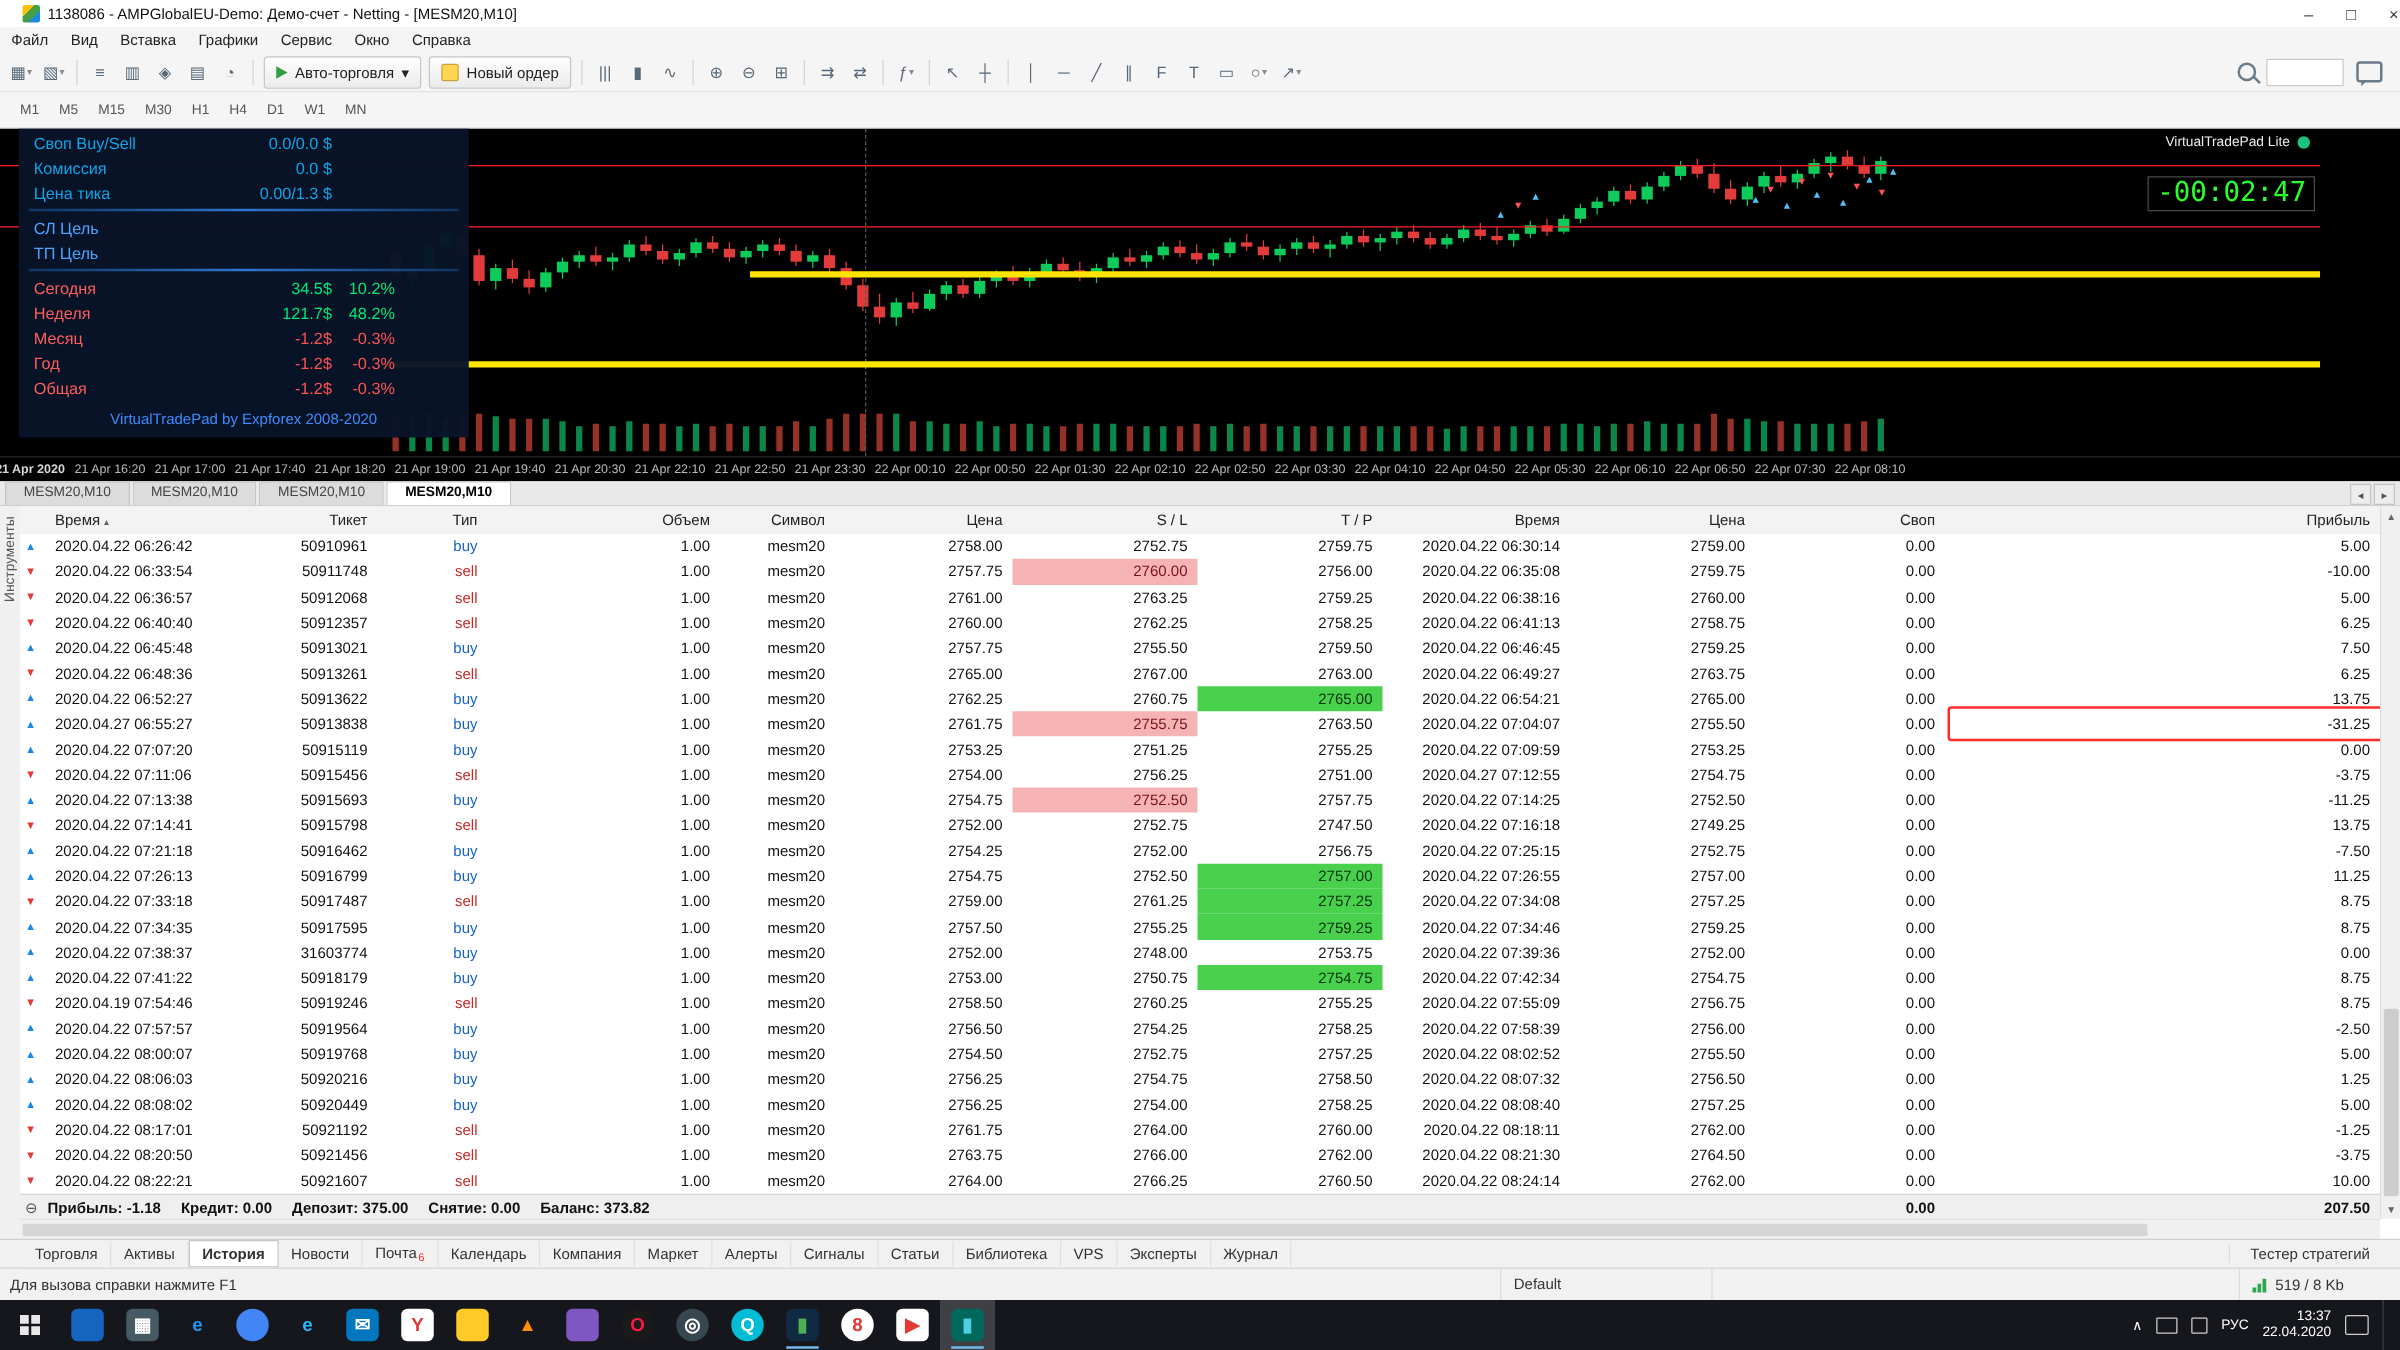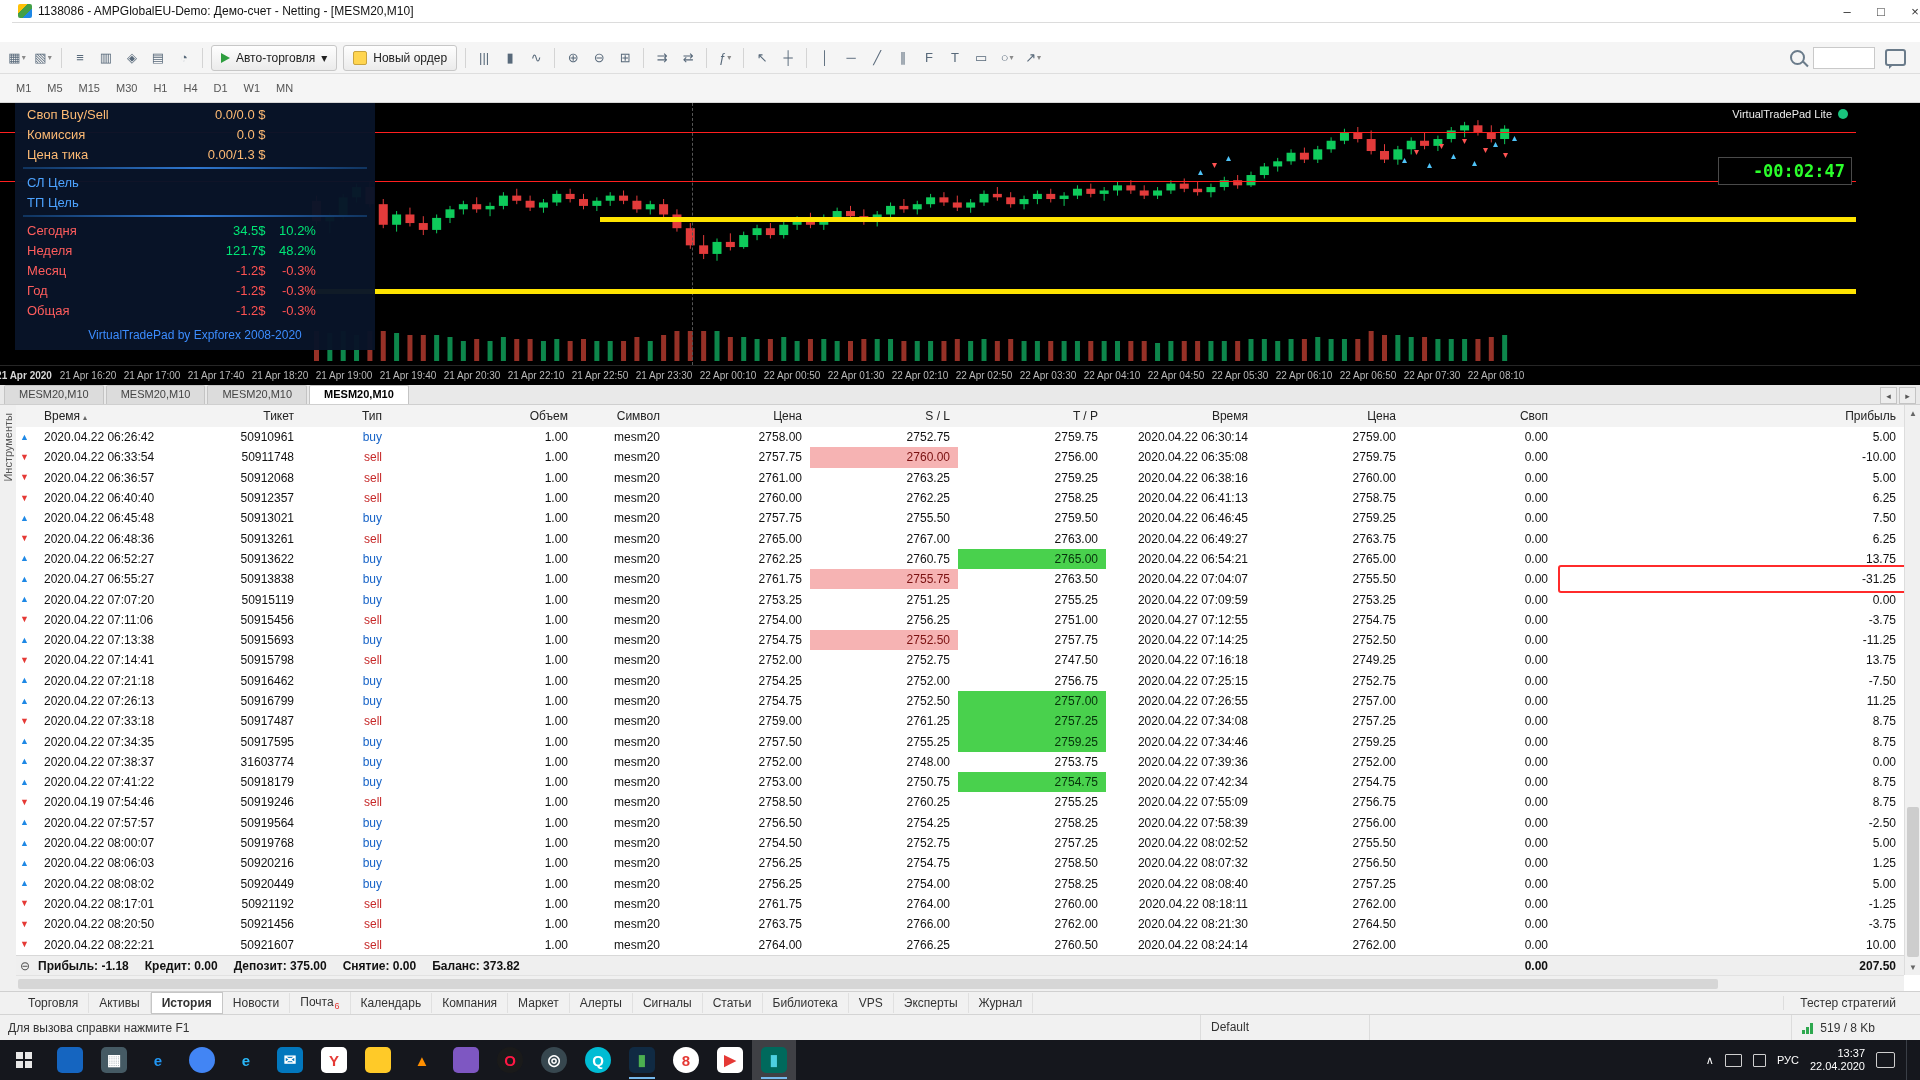--- a/index.html
+++ b/index.html
@@ -58,34 +58,34 @@
   .dashline{position:absolute;top:0;height:262px;width:0;border-left:1px dashed #555;}
   .tr-arrow{position:absolute;font-size:10px;line-height:10px;}
 
   
   #vtp{position:absolute;left:15px;top:-7px;width:360px;background:rgba(8,20,40,.97);
        color:#ddd;font-size:13px;padding:8px 0 8px 0;}
   .vtp-row{display:flex;height:20px;align-items:center;padding:0 12px;}
   .vtp-label{flex:0 0 45%;}
   .vtp-v1{flex:0 0 26%;text-align:right;}
   .vtp-v2{flex:0 0 15%;text-align:right;}
-  .vtp-row.white .vtp-label,.vtp-row.white .vtp-v1{color:#fdba74;}
+  .vtp-row.white .vtp-label,.vtp-row.white .vtp-v1{color:#0ea5e9;}
   .vtp-row.blue .vtp-label{color:#4da3ff;}
   .vtp-row.pos .vtp-label,.vtp-row.neg .vtp-label{color:#ff5d5d;}
   .vtp-row.pos .vtp-v1,.vtp-row.pos .vtp-v2{color:#00e676;}
   .vtp-row.neg .vtp-v1,.vtp-row.neg .vtp-v2{color:#ff5252;}
   .vtp-div{height:2px;margin:3px 8px;background:linear-gradient(90deg,#10345f,#2f77d0,#10345f);}
   #vtp-footer{text-align:center;color:#3c8dff;font-size:12px;margin-top:8px;}
 
   #vtp-lite{position:absolute;right:72px;top:5px;display:flex;align-items:center;gap:6px;
             color:#ececec;font-size:11px;}
   #vtp-lite-dot{width:10px;height:10px;border-radius:50%;background:#19c37d;}
   #candle-timer{position:absolute;left:1718px;top:38px;width:126px;height:26px;background:#000;
                 border:1px solid #4a4a4a;color:#2bff2b;font-family:"DejaVu Sans Mono",monospace;
-                font-size:17px;font-weight:bold;text-align:right;line-height:26px;padding-right:6px;margin-top:16px;}
+                font-size:22px;font-weight:normal;text-align:right;line-height:26px;padding-right:6px;}
 
   
   #chart-tabs{left:0;top:385px;width:1920px;height:20px;background:#e9e9e9;border-bottom:1px solid #cfcfcf;
               display:flex;align-items:flex-end;padding-left:4px;box-sizing:border-box;}
   .ctab{height:18px;line-height:17px;padding:0 14px;font-size:11px;color:#444;background:#dcdcdc;
         border:1px solid #c4c4c4;border-bottom:none;margin-right:2px;border-radius:2px 2px 0 0;}
   .ctab.active{background:#fff;color:#000;font-weight:bold;}
   #ctab-arrows{margin-left:auto;margin-right:4px;display:flex;gap:2px;}
   .ctab-arr{width:15px;height:15px;border:1px solid #c4c4c4;background:#ededed;font-size:9px;color:#555;
             display:flex;align-items:center;justify-content:center;}
@@ -173,20 +173,29 @@
   <div id="titlebar" class="abs">
     <span id="mt-logo"></span>
     <span>1138086 - AMPGlobalEU-Demo: Демо-счет - Netting - [MESM20,M10]</span>
     <div id="win-controls">
       <span class="win-btn">–</span>
       <span class="win-btn">□</span>
       <span class="win-btn">×</span>
     </div>
   </div>
 
+  <div id="menubar" class="abs">
+      <div class="menu-item">Файл</div>
+      <div class="menu-item">Вид</div>
+      <div class="menu-item">Вставка</div>
+      <div class="menu-item">Графики</div>
+      <div class="menu-item">Сервис</div>
+      <div class="menu-item">Окно</div>
+      <div class="menu-item">Справка</div>
+    </div>
 
   <div id="toolbar" class="abs">
     <div id="toolbar-left" style="display:flex;align-items:center;">
         <div class="tbtn">
           <span>▦</span>
           <span class="dd">▾</span>
         </div>
         <div class="tbtn">
           <span>▧</span>
           <span class="dd">▾</span>

